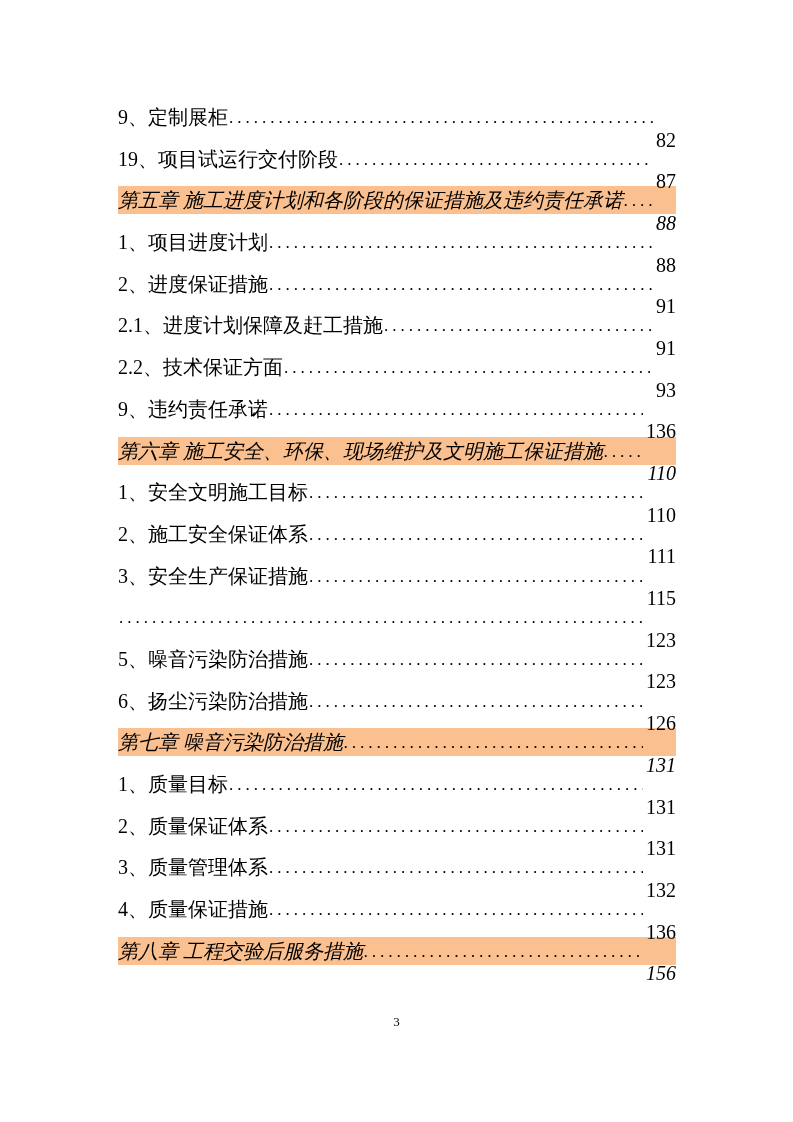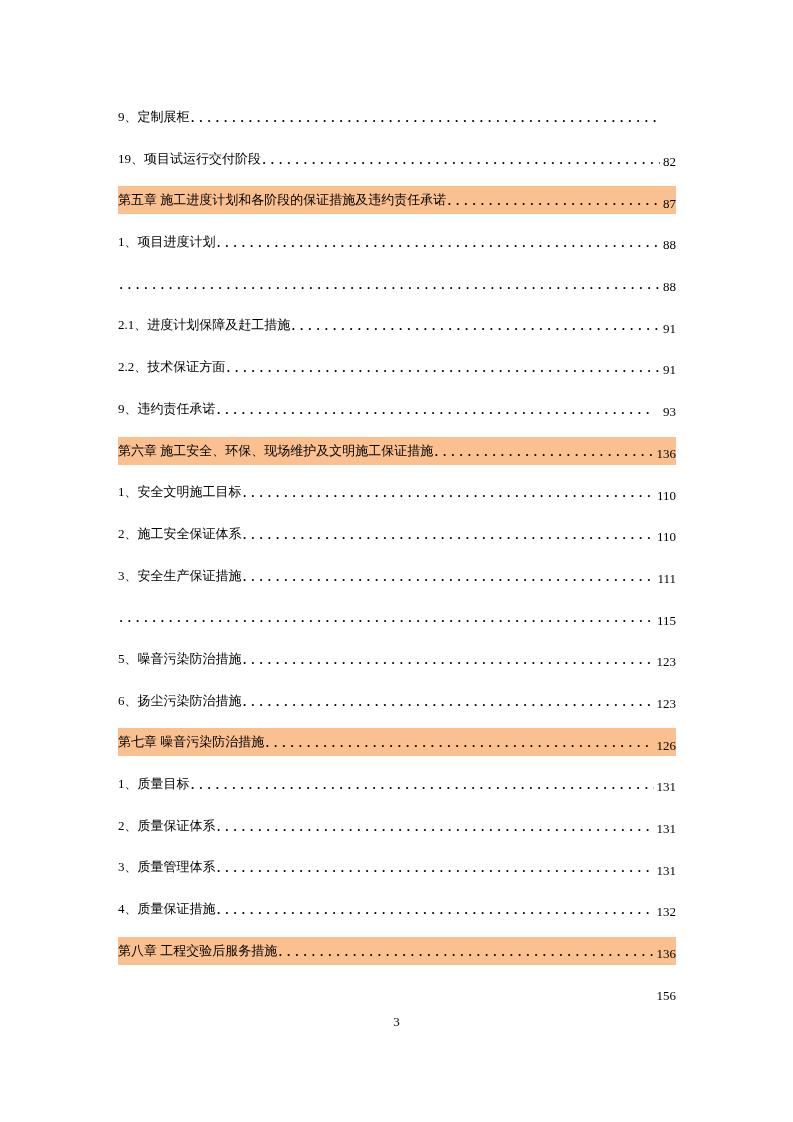--- a/index.html
+++ b/index.html
@@ -17,29 +17,30 @@
     overflow: hidden;
   }
   .toc {
     position: absolute;
     left: 118px;
     top: 103px;
     width: 558px;
   }
   .toc-row {
     display: flex;
-    align-items: flex-start;
+    align-items: center;
     height: 28px;
     line-height: 28px;
     margin-bottom: 13.7px;
-    font-size: 13px;
+    font-size: 20px;
     white-space: nowrap;
   }
   .toc-row.highlight {
     background: var(--highlight, #FAC090);
+    font-style: italic;
   }
   .toc-label {
     white-space: nowrap;
     flex: 0 0 auto;
   }
   .toc-leader {
     flex: 1 1 auto;
     overflow: hidden;
     white-space: nowrap;
     margin: 0 3px 0 1px;
@@ -89,20 +90,21 @@
     <span class="toc-page">88</span>
   </div>
 
   <div class="toc-row">
     <span class="toc-label">1、项目进度计划</span>
     <span class="toc-leader"></span>
     <span class="toc-page">88</span>
   </div>
 
   <div class="toc-row">
+    <span class="toc-label">2、进度保证措施</span>
     <span class="toc-leader"></span>
     <span class="toc-page">91</span>
   </div>
 
   <div class="toc-row">
     <span class="toc-label">2.1、进度计划保障及赶工措施</span>
     <span class="toc-leader"></span>
     <span class="toc-page">91</span>
   </div>
 

